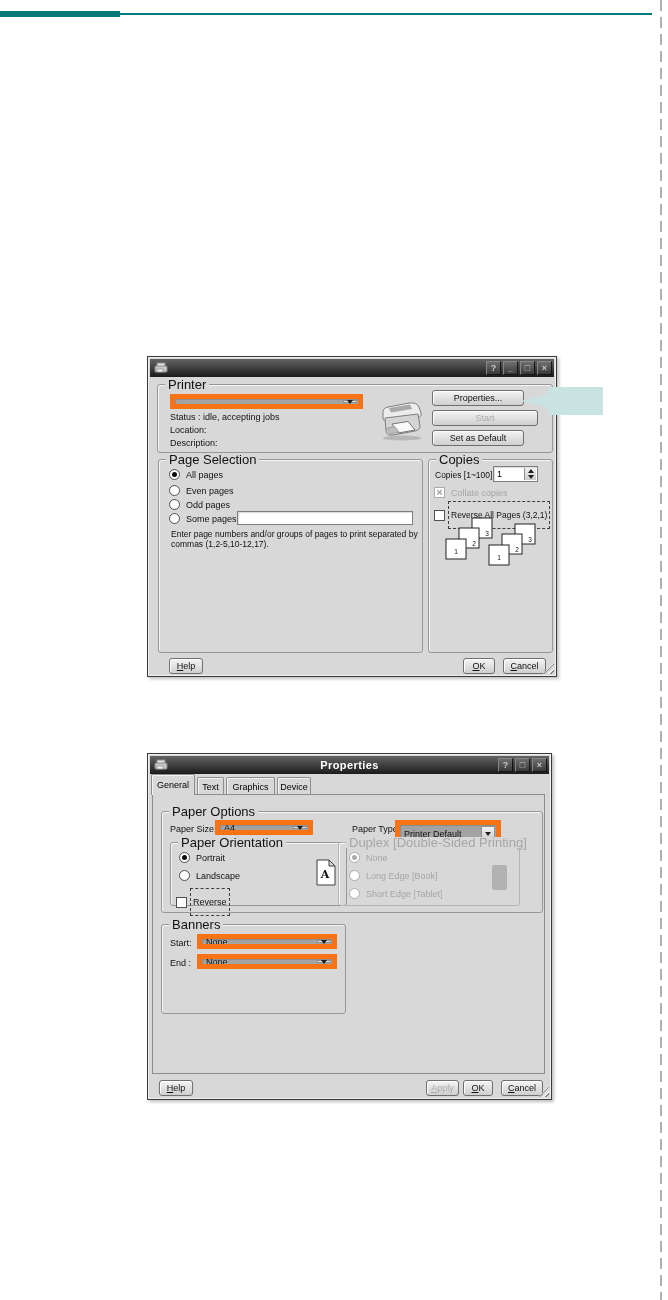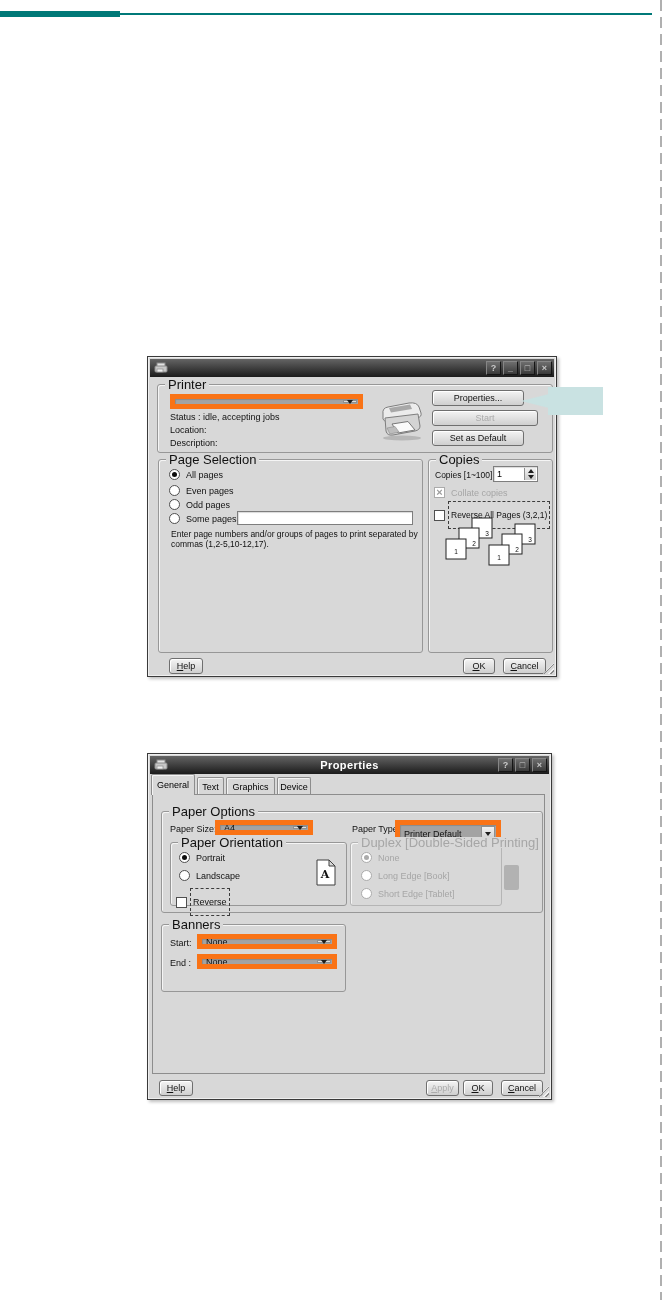--- a/index.html
+++ b/index.html
@@ -256,39 +256,39 @@
         <span class="chk"></span>
         <span class="rl focus">Reverse</span>
       </div>
       <svg style="position:absolute;left:145px;top:16px" width="20" height="27" viewBox="0 0 20 27">
         <path d="M1 1 L13 1 L19 7 L19 26 L1 26 Z" fill="#fff" stroke="#3f3f3f"></path>
         <path d="M13 1 L13 7 L19 7 Z" fill="#d8d8d8" stroke="#3f3f3f"></path>
         <text x="9" y="19" font-size="11" font-weight="bold" text-anchor="middle" fill="#111" font-family="DejaVu Serif, serif">A</text>
       </svg>
     </div>
 
-    <div class="grp" style="left:188px;top:30px;width:152px;height:64px;border-color:#b5b5b5">
+    <div class="grp" style="left:176px;top:30px;width:182px;height:64px;border-color:#b5b5b5">
       <span class="cap dis">Duplex [Double-Sided Printing]</span>
       <div class="row" style="left:10px;top:9px">
         <span class="radio dis sel"></span>
         <span class="rl dis">None</span>
       </div>
       <div class="row" style="left:10px;top:27px">
         <span class="radio dis"></span>
         <span class="rl dis">Long Edge [Book]</span>
       </div>
       <div class="row" style="left:10px;top:45px">
         <span class="radio dis"></span>
         <span class="rl dis">Short Edge [Tablet]</span>
       </div>
       <div class="icon-duplex" style="left:153px;top:22px;width:15px;height:25px"></div>
     </div>
   </div>
 
-  <div class="grp" style="left:13px;top:170px;width:185px;height:68px;z-index:2">
+  <div class="grp" style="left:13px;top:170px;width:185px;height:90px;z-index:2">
     <span class="cap">Banners</span>
     <div class="txt" style="left:8px;top:13px">Start:</div>
     <div class="combo" style="left:35px;top:9px;width:140px;height:15px">
       <span class="val">None</span>
       <span class="dd">
           <span class="tri"></span>
         </span>
     </div>
     <div class="txt" style="left:8px;top:33px">End :</div>
     <div class="combo" style="left:35px;top:29px;width:140px;height:15px">

